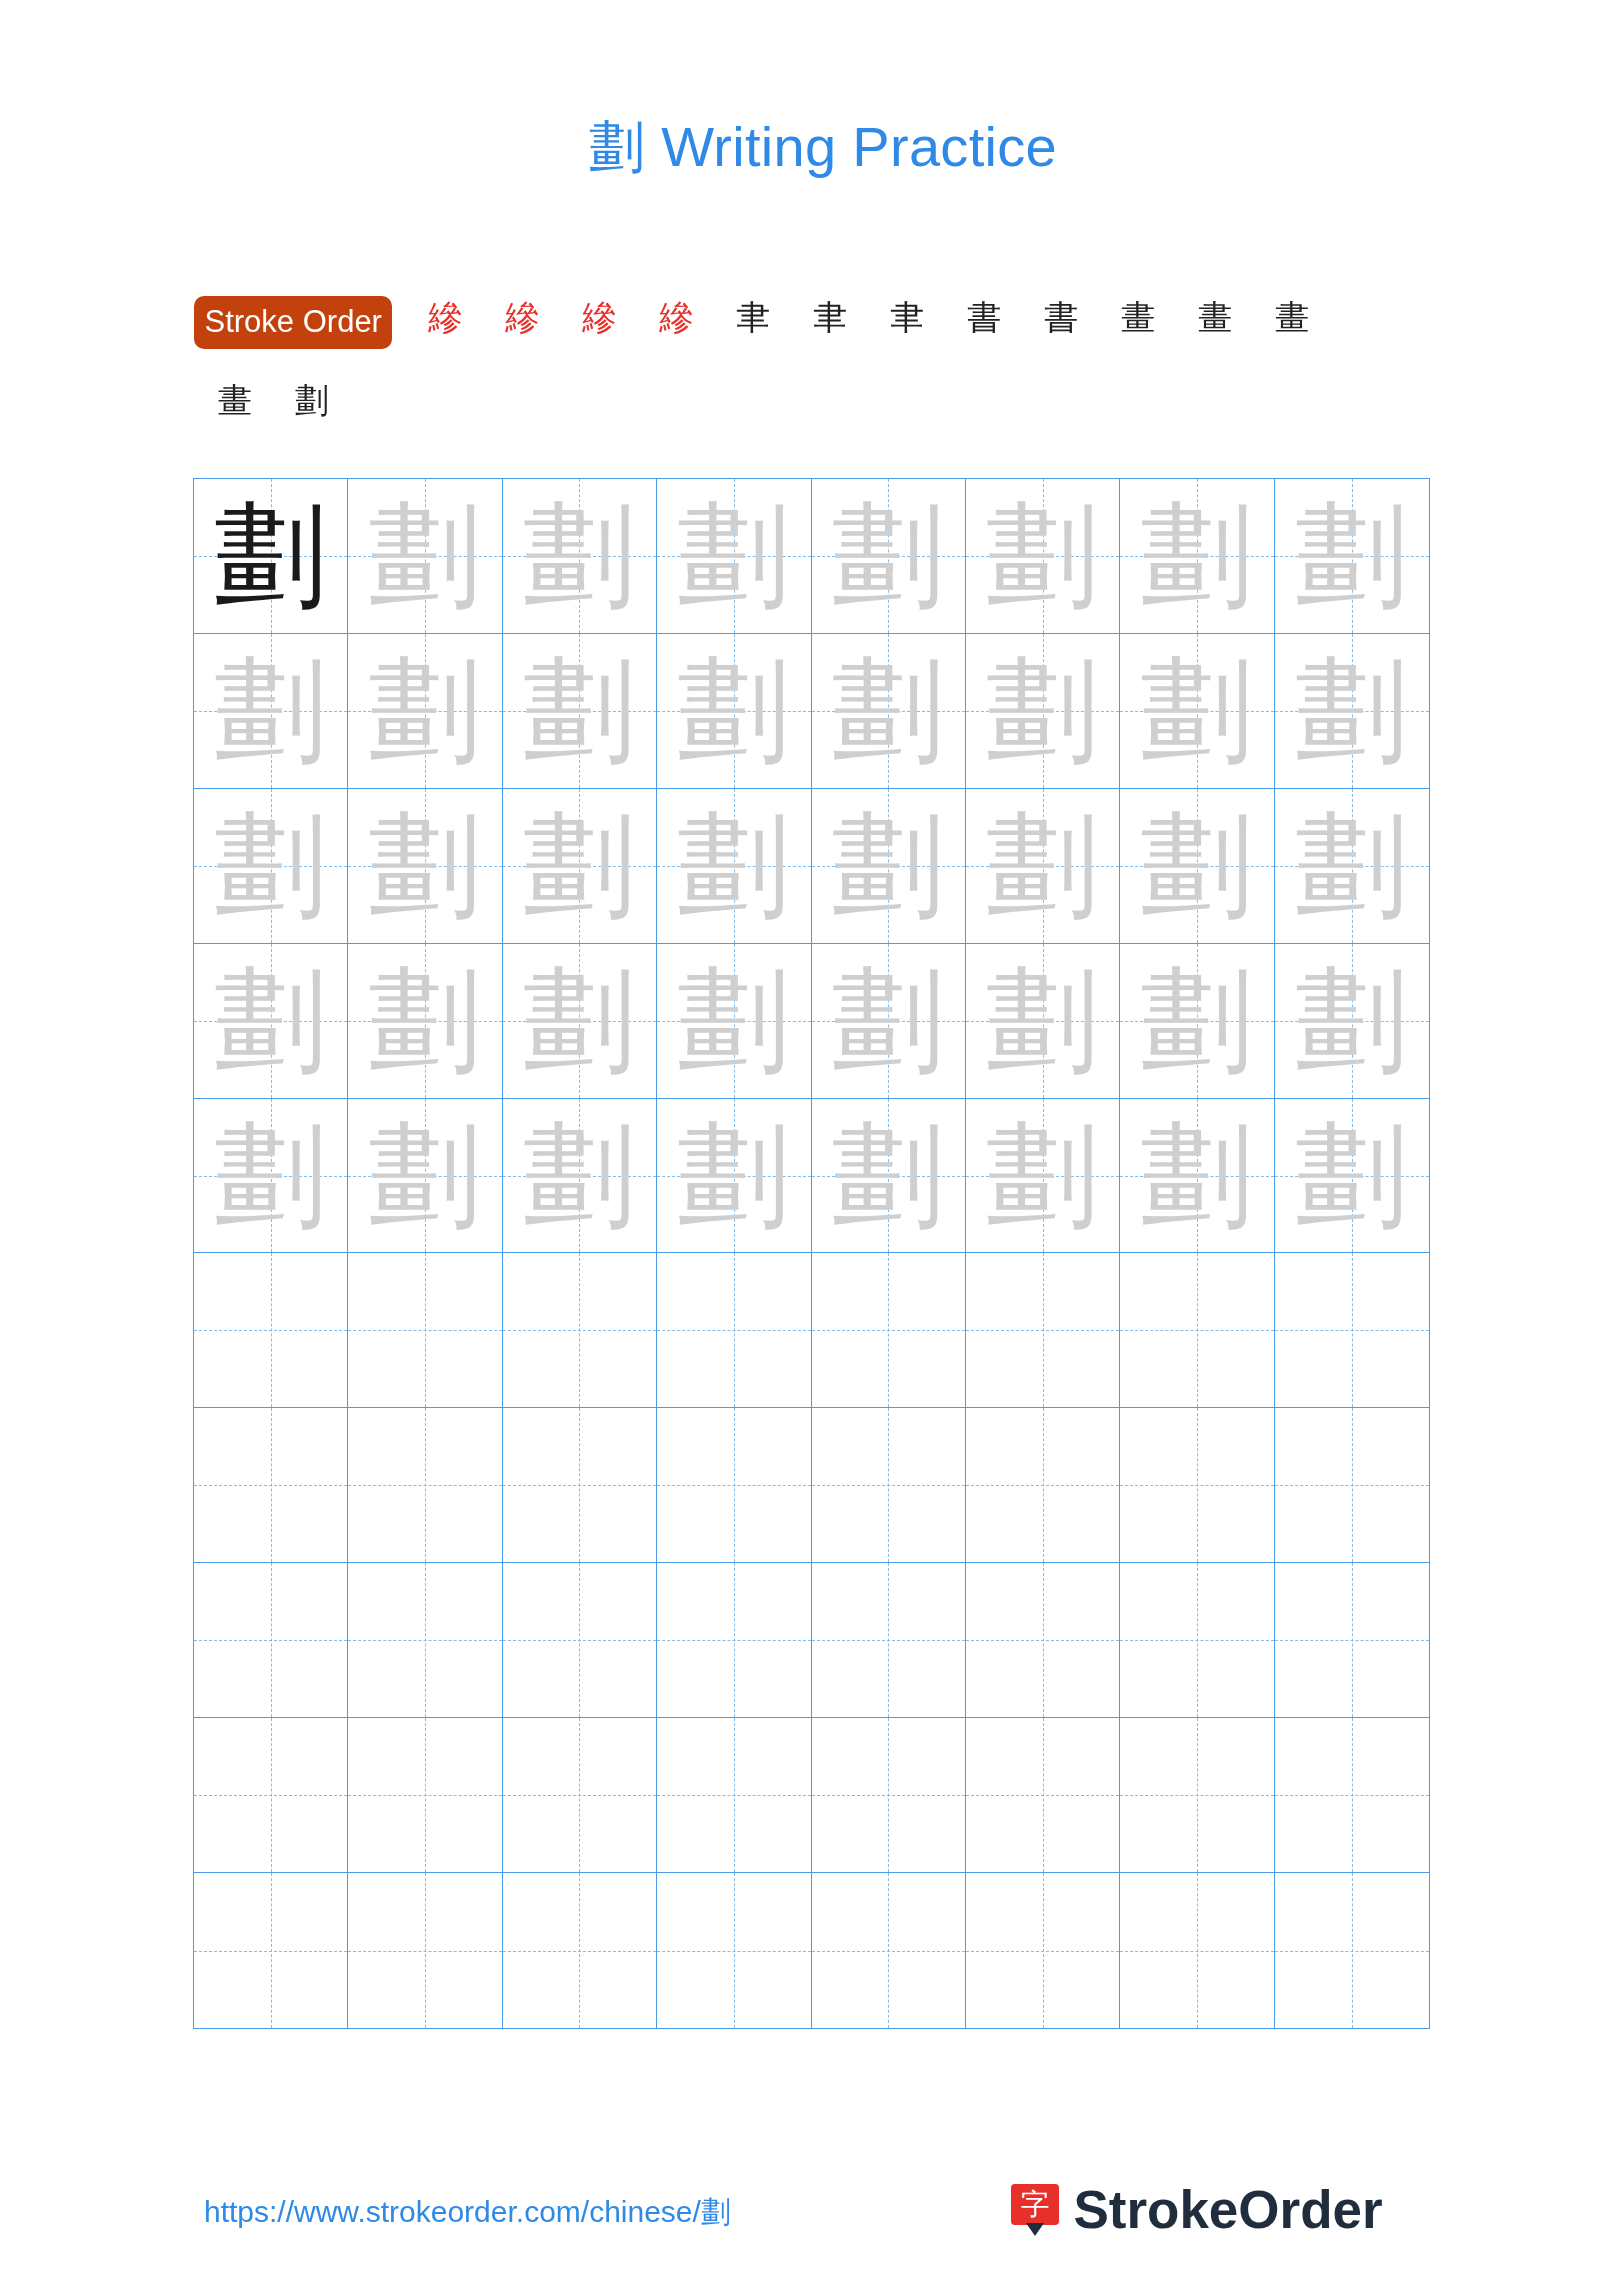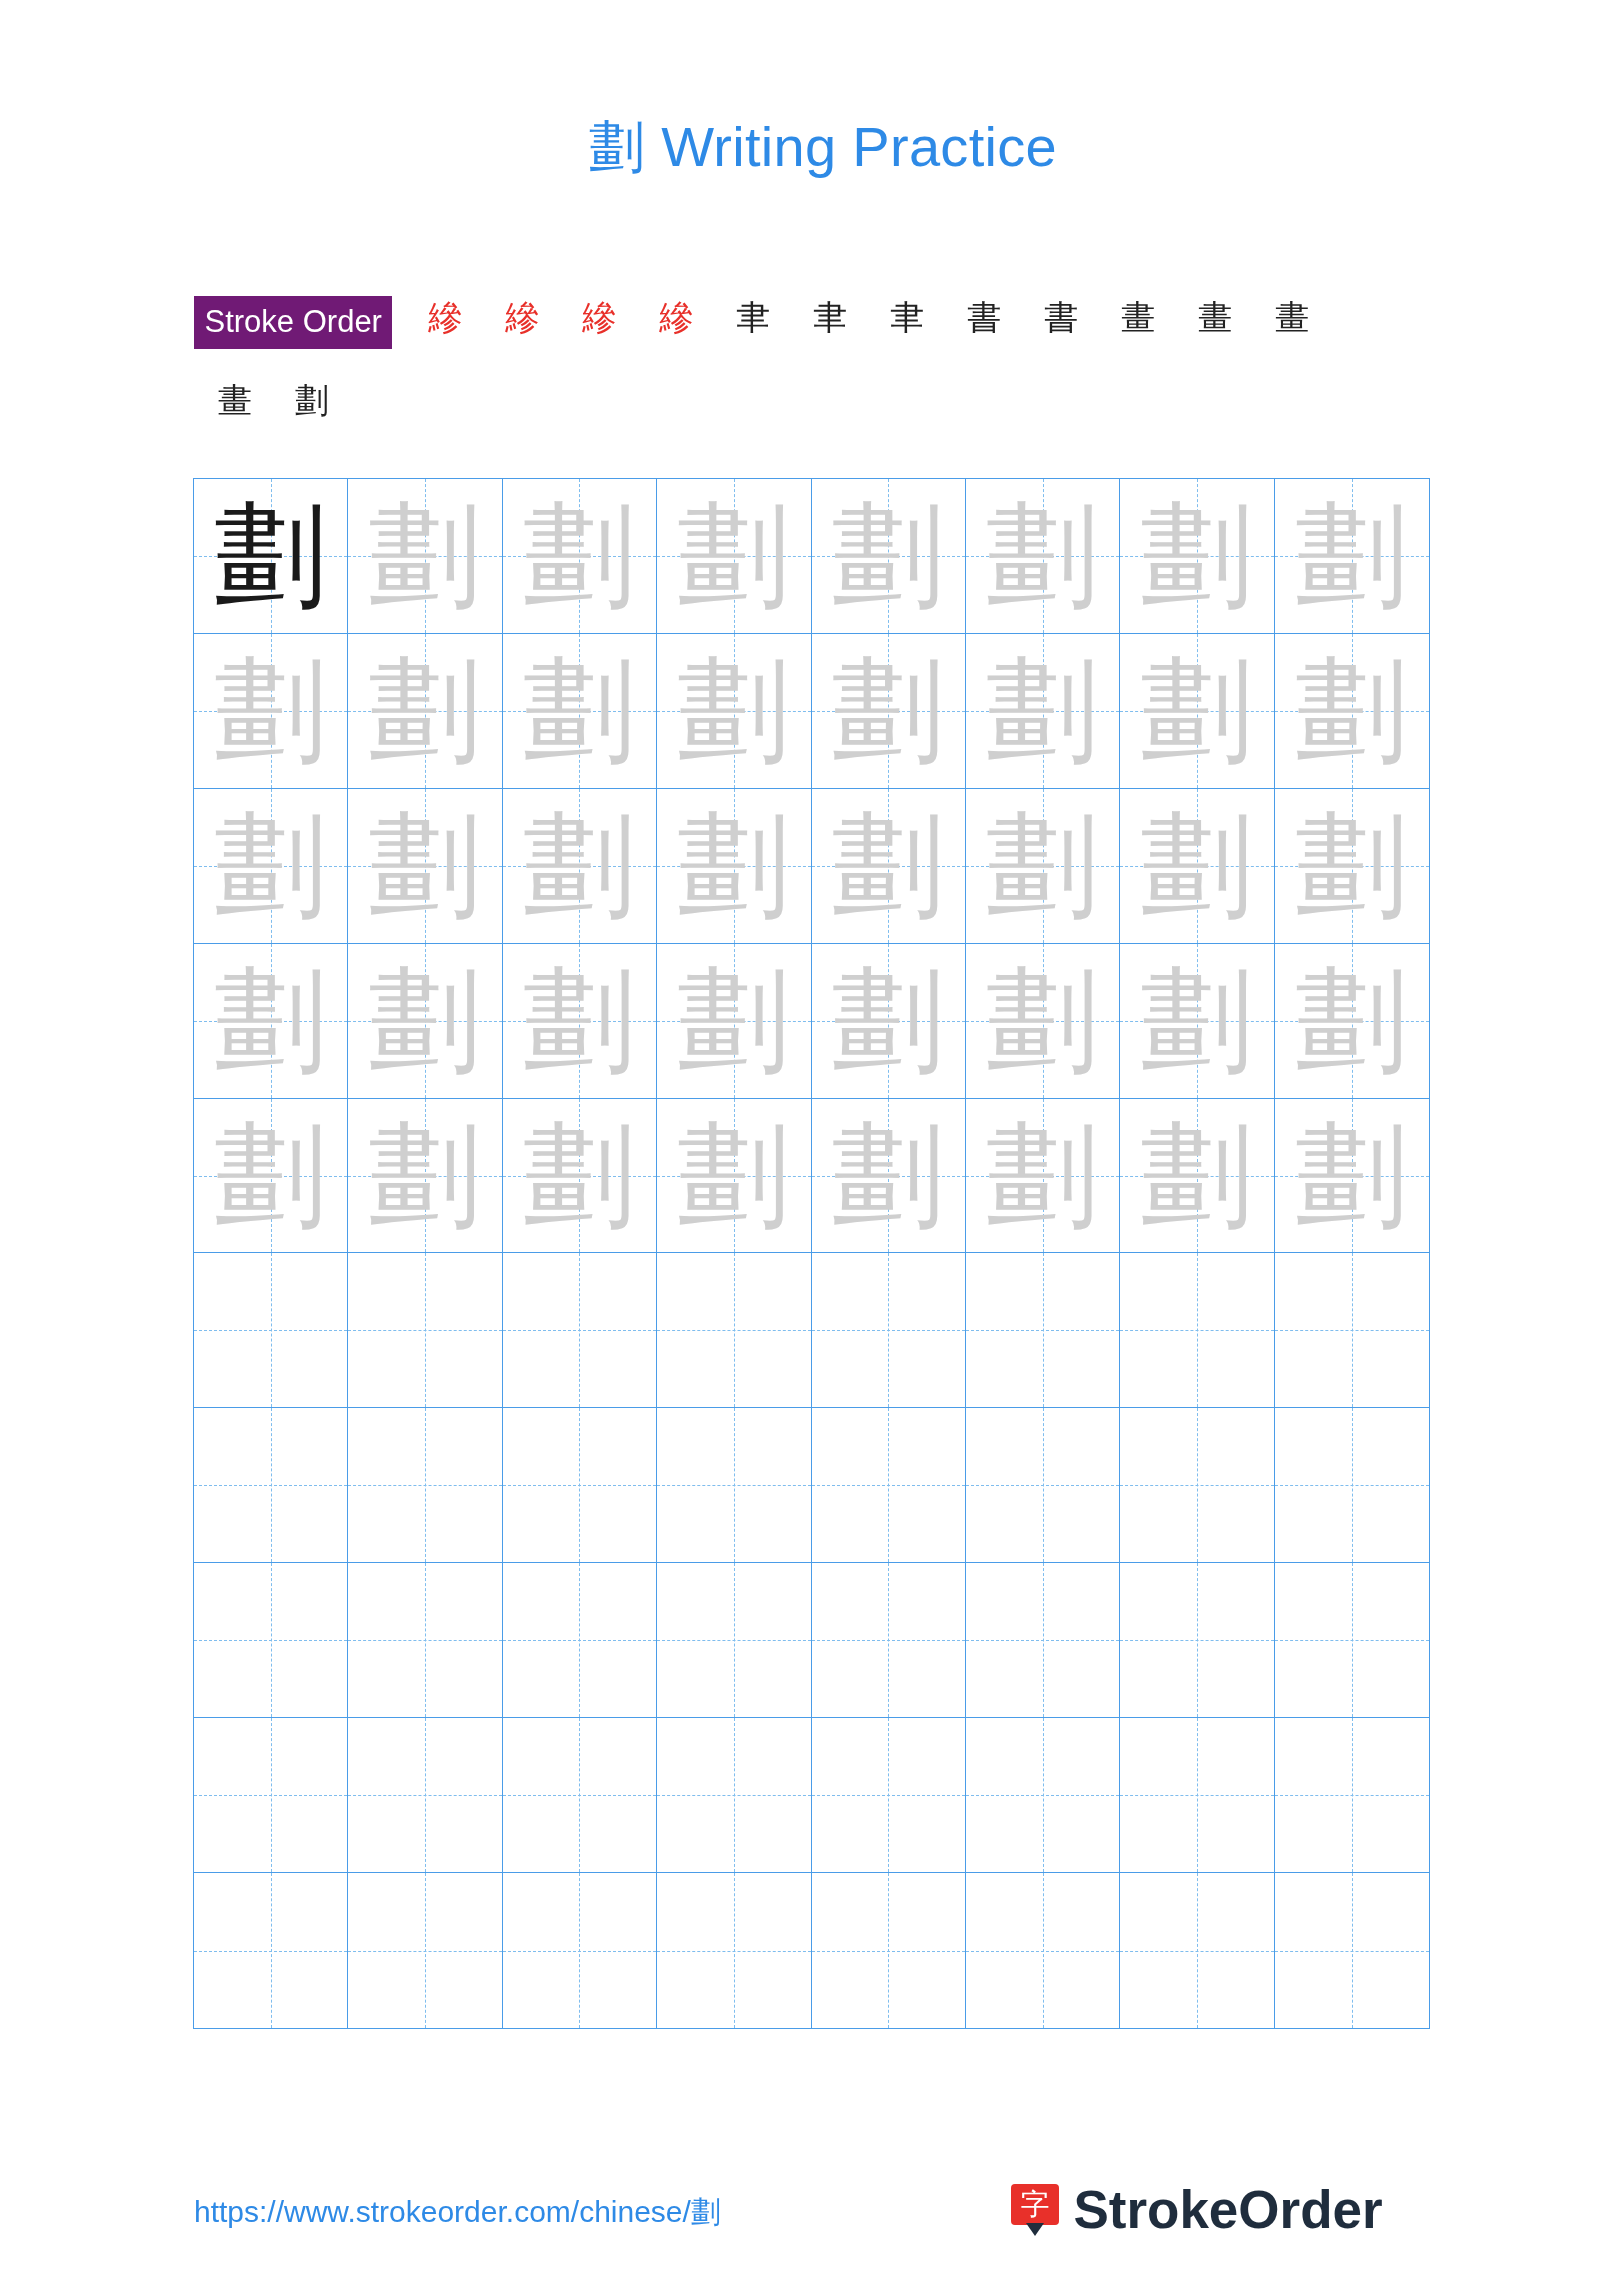--- a/index.html
+++ b/index.html
@@ -36,26 +36,26 @@
     left: 194px;
     width: 1243px;
   }
   .so-line {
     display: flex;
     align-items: flex-start;
     min-height: 71px;
   }
   .so-badge {
     display: inline-block;
-    background: #701a75;
+    background: #c2410c;
     color: #ffffff;
     font-size: 31px;
     line-height: 1;
     padding: 9.8px 10.5px 12.4px 10.5px;
-    border-radius: 0;
+    border-radius: 10px;
     margin-right: 14.4px;
     white-space: nowrap;
   }
   .so-glyph {
     font-family: "DejaVu Sans", sans-serif;
     font-size: 34px;
     line-height: 1;
     color: #222222;
     width: 77px;
     text-align: center;
@@ -125,21 +125,21 @@
     color: #cfcfcf;
     z-index: 2;
   }
   .cell.solid .ch {
     color: #1a1a1a;
   }
 
   
   .footer-url {
     position: absolute;
-    left: 194px;
+    left: 204px;
     top: 2192px;
     font-size: 30px;
     color: #2e8ae6;
     white-space: nowrap;
   }
   .footer-brand {
     position: absolute;
     left: 1011px;
     top: 2179px;
     display: flex;

